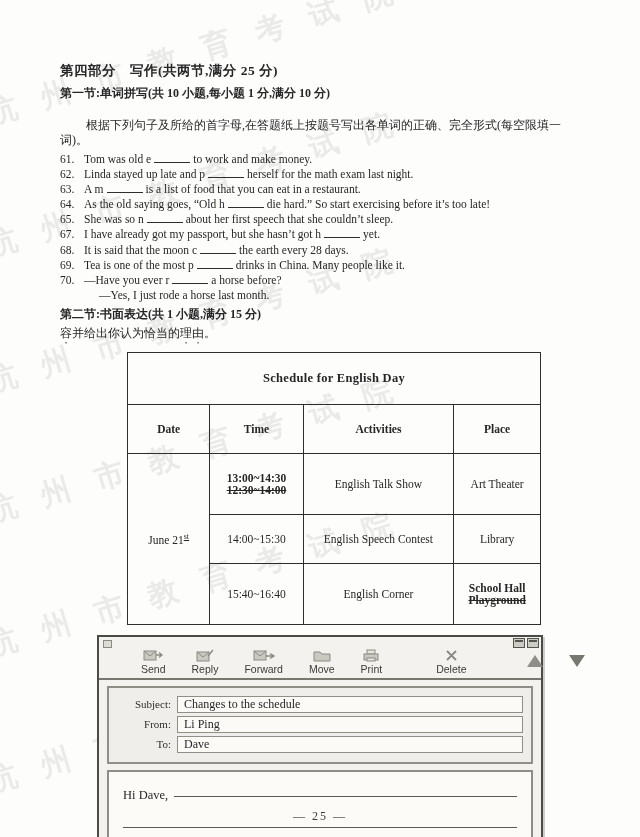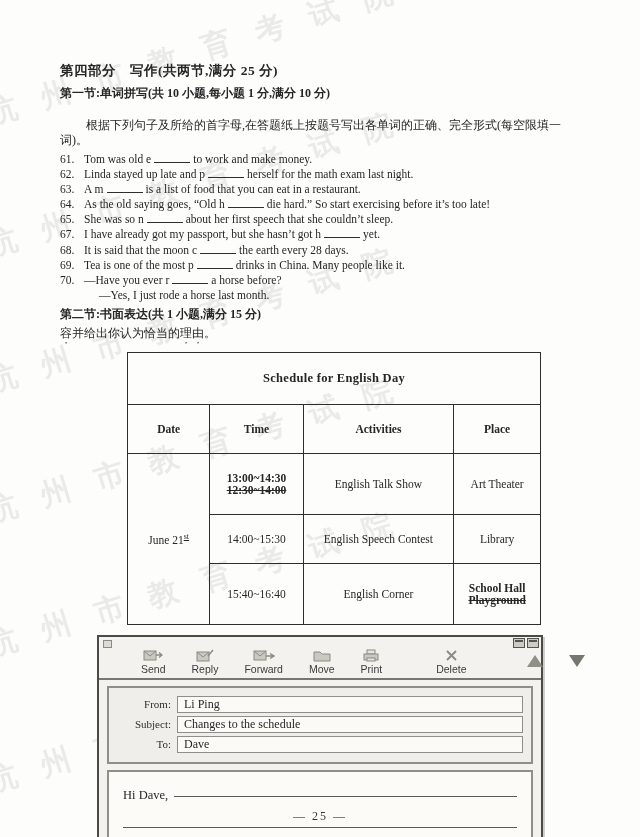--- a/index.html
+++ b/index.html
@@ -225,26 +225,26 @@
               </svg>
             </span>
           <span class="lbl">Delete</span>
         </div>
         <span class="tri tri-up"></span>
         <span class="tri tri-down"></span>
       </div>
 
       <div class="fields">
         <div class="frow">
+          <span class="flabel">Subject:</span>
+          <span class="finput">Changes to the schedule</span>
+        </div>
+        <div class="frow">
           <span class="flabel">From:</span>
           <span class="finput">Li Ping</span>
-        </div>
-        <div class="frow">
-          <span class="flabel">Subject:</span>
-          <span class="finput">Changes to the schedule</span>
         </div>
         <div class="frow">
           <span class="flabel">To:</span>
           <span class="finput">Dave</span>
         </div>
       </div>
 
       <div class="body-panel">
         <div class="greet-row">
           <span>Hi Dave,</span>

